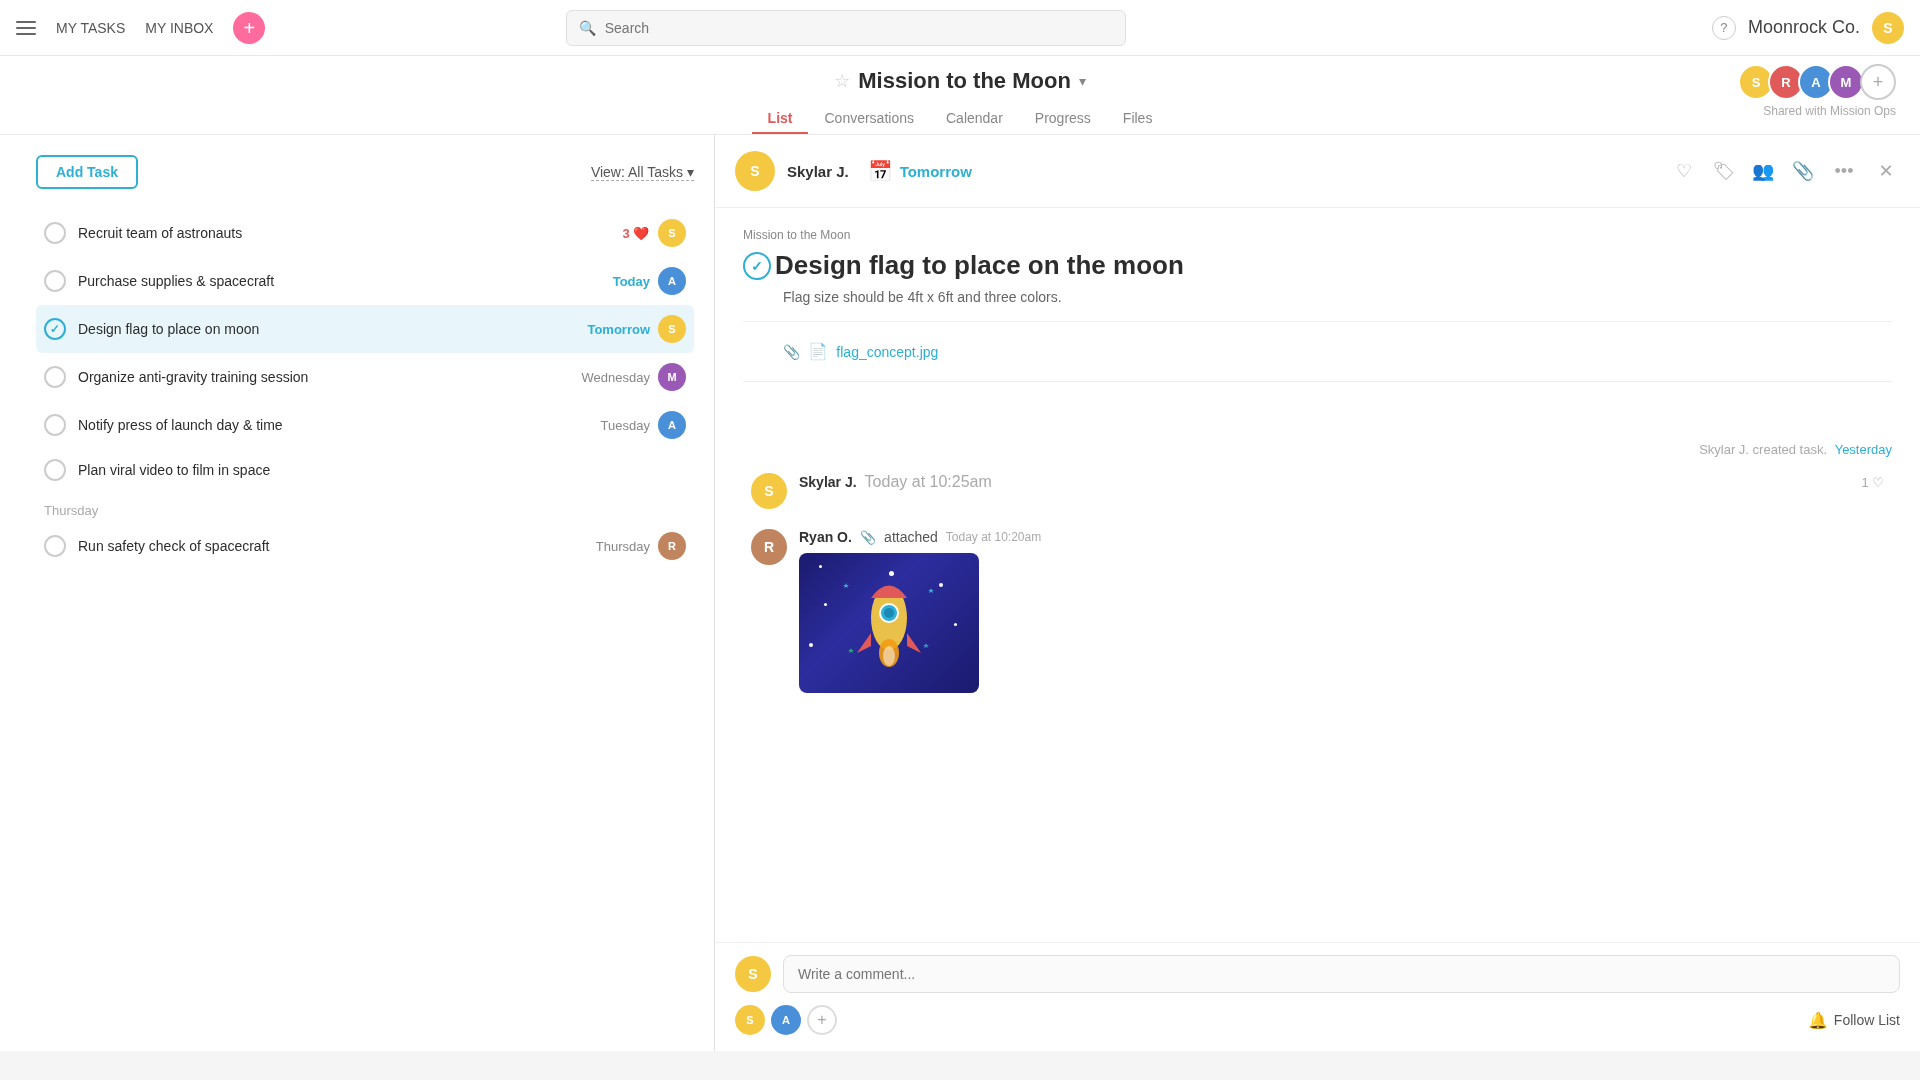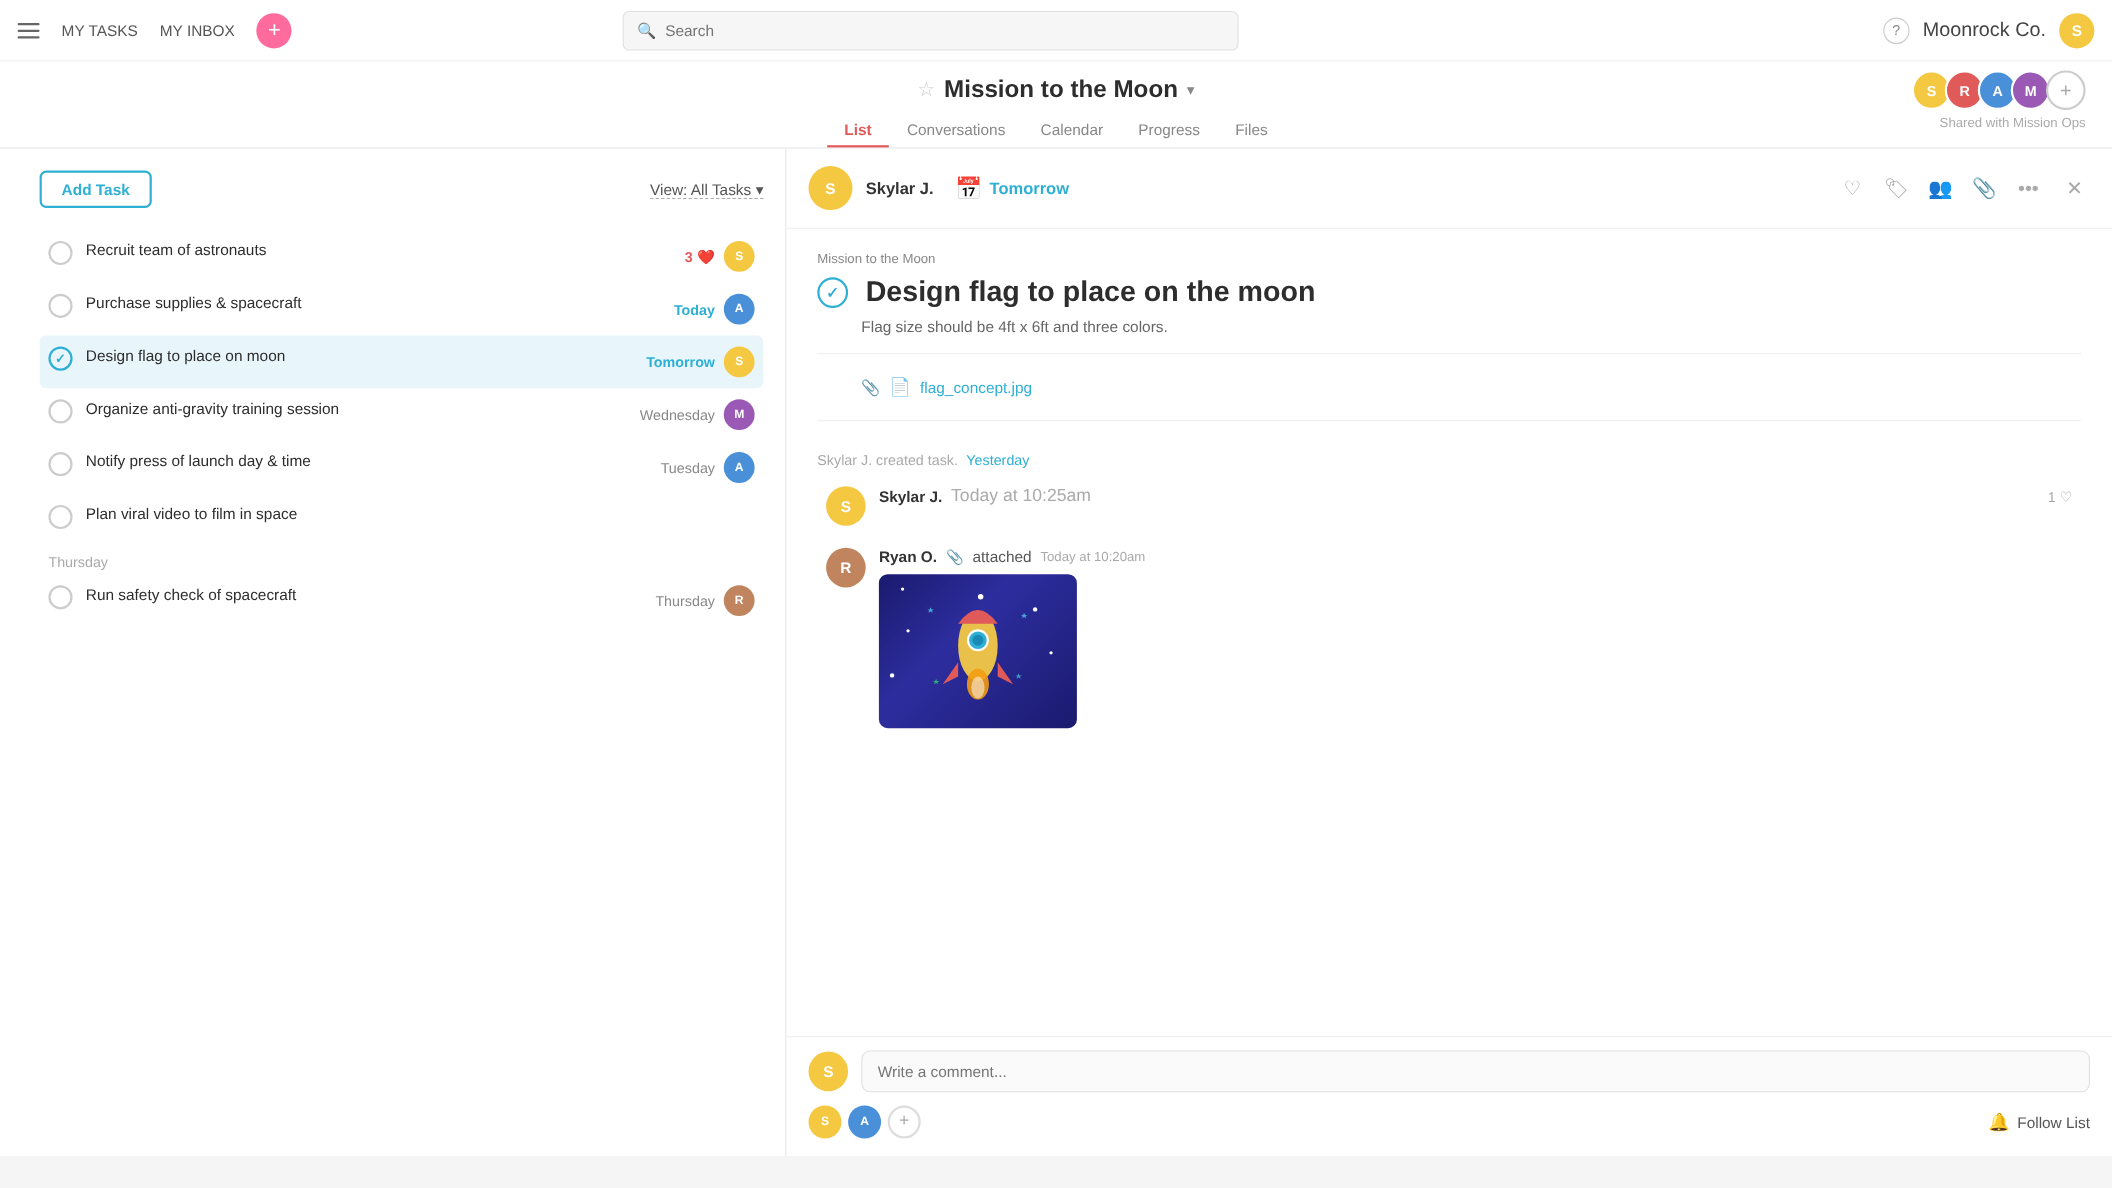--- a/index.html
+++ b/index.html
@@ -80,21 +80,21 @@
     }
     .task-list-header { display: flex; align-items: center; justify-content: space-between; margin-bottom: 20px; }
     .add-task-btn {
       border: 2px solid #2eafd4; color: #2eafd4; background: transparent;
       padding: 7px 18px; border-radius: 6px; font-size: 14px; font-weight: 600;
       cursor: pointer;
     }
     .view-filter { display: flex; align-items: center; gap: 4px; font-size: 14px; color: #555; cursor: pointer; border-bottom: 1px dashed #aaa; }
 
     .task-item {
-      display: flex; padding: 10px 8px; border-radius: 6px;
+      display: flex; align-items: center; padding: 10px 8px; border-radius: 6px;
       cursor: pointer; gap: 12px; position: relative;
     }
     .task-item.active { background: #e8f6fc; }
     .task-checkbox {
       width: 22px; height: 22px; border-radius: 50%; border: 2px solid #ccc;
       display: flex; align-items: center; justify-content: center; flex-shrink: 0; cursor: pointer;
     }
     .task-checkbox.checked { border-color: #2eafd4; }
     .task-checkbox.checked::after { content: '✓'; font-size: 12px; color: #2eafd4; font-weight: 700; }
     .task-name { flex: 1; font-size: 14px; color: #2d2d2d; }
@@ -127,38 +127,38 @@
     .detail-due-text { font-size: 15px; color: #2eafd4; font-weight: 600; cursor: pointer; }
     .detail-header-actions { display: flex; align-items: center; gap: 8px; margin-left: auto; }
     .action-icon-btn {
       width: 32px; height: 32px; display: flex; align-items: center; justify-content: center;
       border-radius: 50%; cursor: pointer; color: #aaa; font-size: 18px;
     }
     .close-btn { width: 28px; height: 28px; display: flex; align-items: center; justify-content: center; color: #aaa; cursor: pointer; font-size: 18px; margin-left: 4px; }
 
     .detail-body { flex: 1; overflow-y: auto; padding: 20px 28px; }
     .detail-project-label { font-size: 12px; color: #888; margin-bottom: 8px; }
-    .detail-task-title-row { display: flex; align-items: flex-start; gap: 16px; }
+    .detail-task-title-row { display: flex; align-items: flex-start; gap: 4px; }
     .detail-task-check {
       width: 28px; height: 28px; border-radius: 50%; border: 2px solid #ccc;
       display: flex; align-items: center; justify-content: center; flex-shrink: 0; margin-top: 2px; cursor: pointer;
     }
     .detail-task-check.checked { border-color: #2eafd4; }
     .detail-task-check.checked::after { content: '✓'; font-size: 14px; color: #2eafd4; font-weight: 700; }
     .detail-task-title { font-size: 26px; font-weight: 700; color: #2d2d2d; line-height: 1.2; }
     .detail-task-desc { font-size: 14px; color: #666; margin: 8px 0 16px 40px; }
     .detail-divider { height: 1px; background: #eee; margin: 12px 0; }
     .attachment-row { display: flex; align-items: center; gap: 8px; padding: 8px 0 8px 40px; }
     .attachment-icon { color: #aaa; font-size: 14px; }
     .attachment-file-icon { color: #aaa; font-size: 16px; }
     .attachment-link { color: #2eafd4; font-size: 14px; text-decoration: none; cursor: pointer; }
 
     
     .conversations-section { padding: 8px 0 0 0; }
-    .created-label { font-size: 13px; color: #aaa; text-align: left; padding: 8px 0 16px 0; }
+    .created-label { font-size: 13px; color: #aaa; text-align: right; padding: 8px 0 16px 0; margin-top: 32px; }
     .created-label span { color: #aaa; }
     .message-item { display: flex; gap: 12px; margin-bottom: 20px; padding: 0 8px; }
     .msg-avatar { width: 36px; height: 36px; border-radius: 50%; overflow: hidden; flex-shrink: 0; }
     .msg-content { flex: 1; }
     .msg-header { display: flex; align-items: center; gap: 8px; margin-bottom: 4px; }
     .msg-author { font-size: 14px; font-weight: 600; color: #333; }
     .msg-time { font-size: 16px; color: #aaa; }
     .msg-likes { margin-left: auto; display: flex; align-items: center; gap: 3px; font-size: 13px; color: #aaa; cursor: pointer; }
     .msg-text { font-size: 14px; color: #444; line-height: 1.5; }
     .mention { color: #2eafd4; font-weight: 500; cursor: pointer; }

